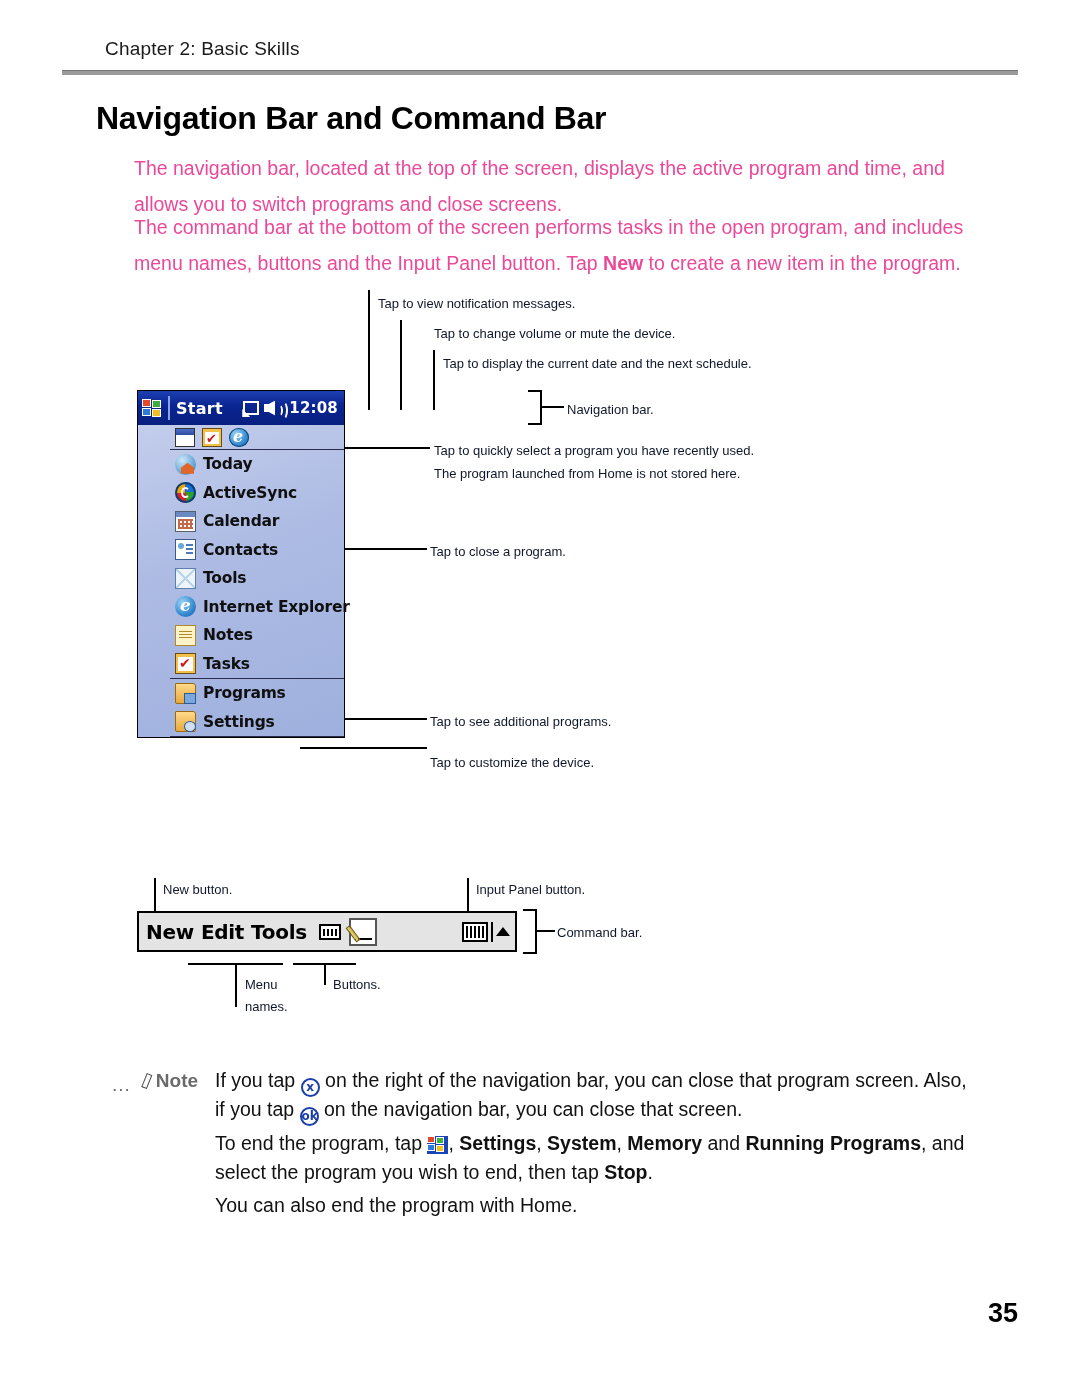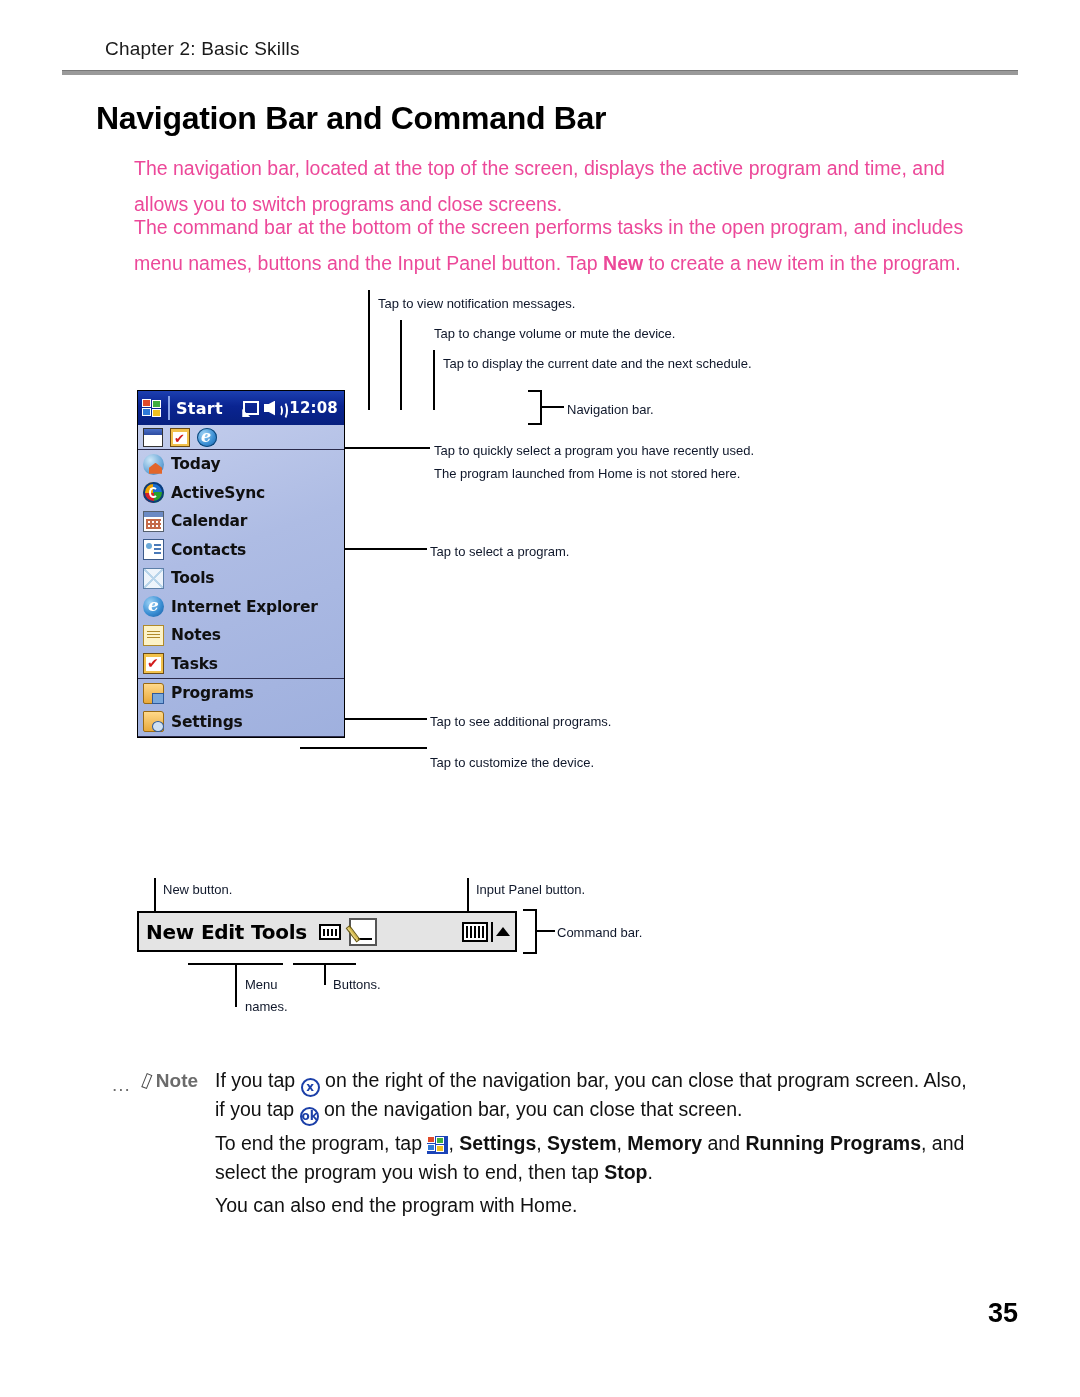--- a/index.html
+++ b/index.html
@@ -158,20 +158,21 @@
   #clock-label {
     color: #ffffff;
     font-size: 15px;
     font-weight: bold;
     letter-spacing: .2px;
   }
 
   
   #menu-body {
     background: linear-gradient(160deg, #c3cdec 0%, #aebce4 40%, #9fb0de 100%);
+    padding-left: 32px;
   }
   #recent-row {
     display: flex;
     align-items: center;
     gap: 7px;
     padding: 3px 0 3px 5px;
     height: 25px;
     box-sizing: border-box;
     border-bottom: 1px solid #2a2a4a;
   }
@@ -496,21 +497,21 @@
 <div class="para" id="para-1">The navigation bar, located at the top of the screen, displays the active program and time, and allows you to switch programs and close screens.</div>
 <div class="para" id="para-2"><span>The command bar at the bottom of the screen performs tasks in the open program, and includes menu names, buttons and the Input Panel button. Tap </span><b>New</b><span> to create a new item in the program.</span></div>
 
 <div class="callout" style="left:378px; top:292px;">Tap to view notification messages.</div>
 <div class="callout" style="left:410px; top:322px;margin-left:24px;">Tap to change volume or mute the device.</div>
 <div class="callout" style="left:443px; top:352px;">Tap to display the current date and the next schedule.</div>
 <div class="callout" style="left:567px; top:398px;">Navigation bar.</div>
 
 <div class="callout" style="left:434px; top:439px;">Tap to quickly select a program you have recently used.</div>
 <div class="callout" style="left:434px; top:462px;">The program launched from Home is not stored here.</div>
-<div class="callout" style="left:430px; top:540px;">Tap to select a program.</div>
+<div class="callout" style="left:430px; top:540px;">Tap to close a program.</div>
 <div class="callout" style="left:430px; top:710px;">Tap to see additional programs.</div>
 <div class="callout" style="left:430px; top:739px;margin-top:12px;">Tap to customize the device.</div>
 
 <div class="vline" style="left:368px; top:290px; height:120px;"></div>
 <div class="vline" style="left:400px; top:320px; height:90px;"></div>
 <div class="vline" style="left:433px; top:350px; height:60px;"></div>
 
 <div class="bracket" style="left:528px; top:390px; width:14px; height:35px;"></div>
 <div class="hline" style="left:542px; top:406px; width:22px;"></div>
 

